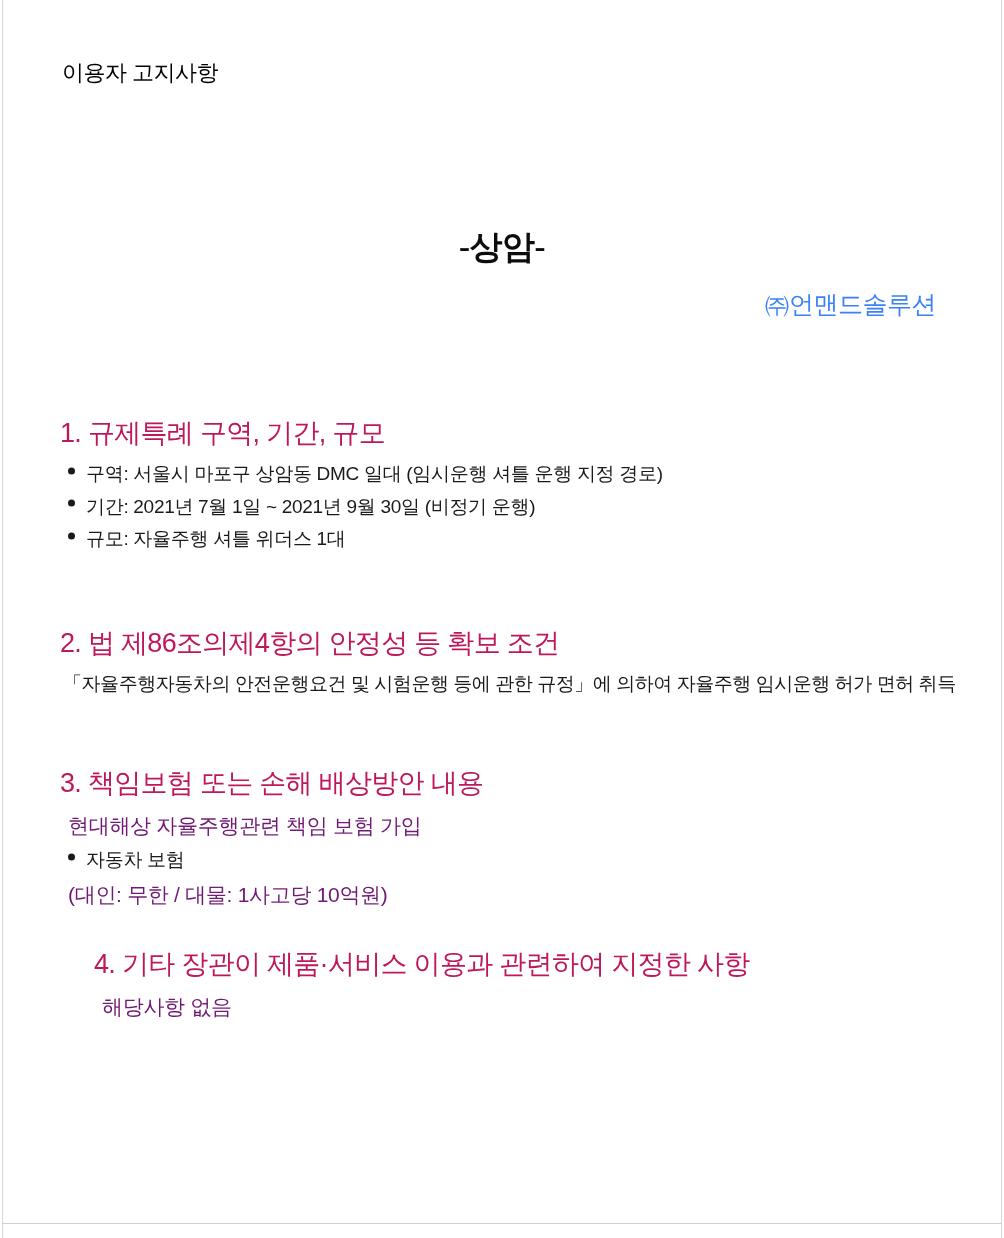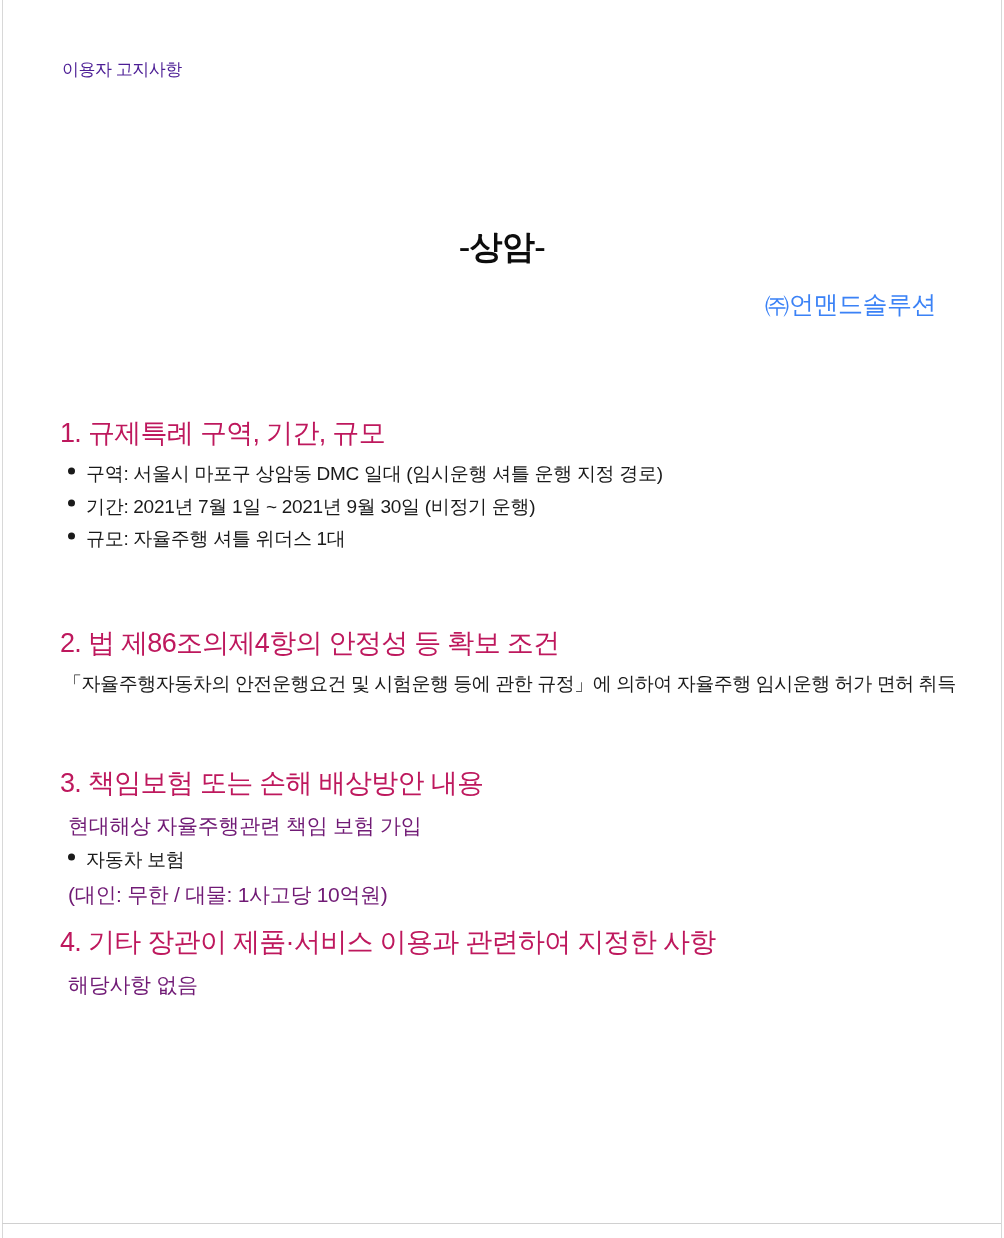--- a/index.html
+++ b/index.html
@@ -48,24 +48,24 @@
     right: 2px;
     bottom: 14px;
     height: 1px;
     background: #d0d0d0;
   }
 
   .notice-label {
     position: absolute;
     left: 62px;
     top: 58px;
-    font-size: 17px;
+    font-size: 22px;
     font-weight: 400;
     letter-spacing: -0.5px;
-    color: #4c1d95;
+    color: #000000;
   }
 
   .doc-title {
     position: absolute;
     left: 0;
     right: 0;
     top: 168px;
     text-align: center;
     font-size: 40px;
     font-weight: bold;
@@ -145,21 +145,21 @@
     letter-spacing: -0.45px;
     color: #1a1a1a;
     padding-left: 3px;
     line-height: 1.4;
     white-space: nowrap;
   }
 
   #sec1 { top: 415px; }
   #sec2 { top: 625px; }
   #sec3 { top: 765px; }
-  #sec4 { top: 924px; }
+  #sec4 { top: 946px; margin-left: 34px; }
 </style>
 </head>
 <body>
 
 <div class="page">
 
   <div class="notice-label">이용자 고지사항</div>
 
 
   <div class="doc-subtitle">-상암-</div>

